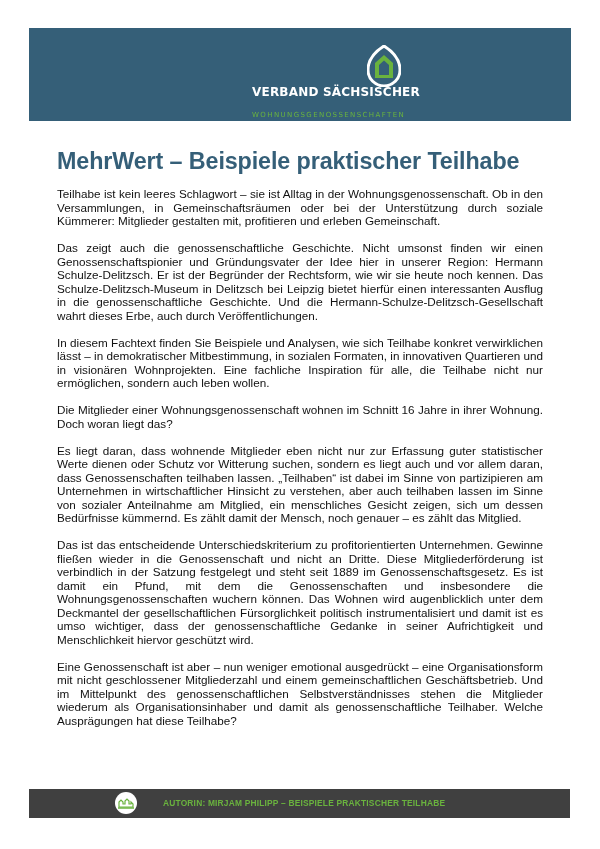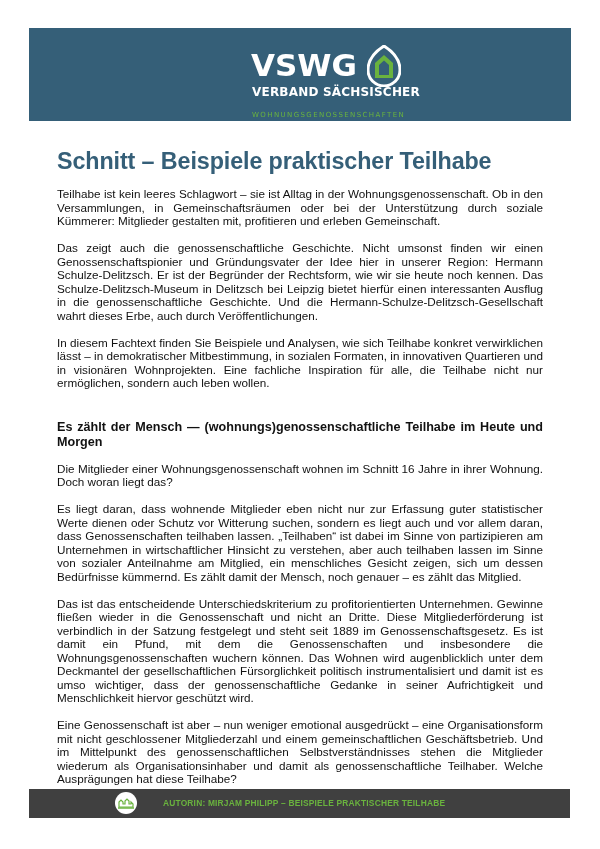--- a/index.html
+++ b/index.html
@@ -17,37 +17,35 @@
   h2 { font-size:12.6px; font-weight:bold; margin:30px 0 11px 0; line-height:15.5px; text-align:justify; }
   .footer-band { position:absolute; left:29px; top:789px; width:541px; height:29px; background:#404040; }
   .footer-icon { position:absolute; left:86px; top:3px; width:22px; height:22px; border-radius:50%; background:#fff; }
   .footer-text { position:absolute; left:134px; top:9px; font-size:8.4px; font-weight:bold; color:#6ab33e; white-space:nowrap; letter-spacing:0.2px; }
 </style>
 </head>
 <body>
 
 <div class="header-band">
   <div class="logo">
-    <div class="logo-word">VSWG</div>
     <svg class="logo-mark" viewBox="0 0 34 42">
       <path d="M17 1 C 28 8, 33 16, 33 25 A 16 16 0 0 1 1 25 C 1 16, 6 8, 17 1 Z" fill="none" stroke="#fff" stroke-width="3"></path>
       <path d="M8 18 L17 10 L26 18 L26 33 L8 33 Z" fill="#6ab33e"></path>
       <path d="M12 20 L17 15.5 L22 20 L22 30 L12 30 Z" fill="#355f78"></path>
     </svg>
     <div class="logo-line1">VERBAND SÄCHSISCHER</div>
     <div class="logo-line2">WOHNUNGSGENOSSENSCHAFTEN</div>
   </div>
 </div>
 
 <div class="content">
-  <div class="title">Schnitt – Beispiele praktischer Teilhabe</div>
+  <div class="title">MehrWert – Beispiele praktischer Teilhabe</div>
   <p>Teilhabe ist kein leeres Schlagwort – sie ist Alltag in der Wohnungsgenossenschaft. Ob in den Versammlungen, in Gemeinschaftsräumen oder bei der Unterstützung durch soziale Kümmerer: Mitglieder gestalten mit, profitieren und erleben Gemeinschaft.</p>
   <p>Das zeigt auch die genossenschaftliche Geschichte. Nicht umsonst finden wir einen Genossenschaftspionier und Gründungsvater der Idee hier in unserer Region: Hermann Schulze-Delitzsch. Er ist der Begründer der Rechtsform, wie wir sie heute noch kennen. Das Schulze-Delitzsch-Museum in Delitzsch bei Leipzig bietet hierfür einen interessanten Ausflug in die genossenschaftliche Geschichte. Und die Hermann-Schulze-Delitzsch-Gesellschaft wahrt dieses Erbe, auch durch Veröffentlichungen.</p>
   <p class="bold">In diesem Fachtext finden Sie Beispiele und Analysen, wie sich Teilhabe konkret verwirklichen lässt – in demokratischer Mitbestimmung, in sozialen Formaten, in innovativen Quartieren und in visionären Wohnprojekten. Eine fachliche Inspiration für alle, die Teilhabe nicht nur ermöglichen, sondern auch leben wollen.</p>
-  <h2>Es zählt der Mensch — (wohnungs)genossenschaftliche Teilhabe im Heute und Morgen</h2>
   <p>Die Mitglieder einer Wohnungsgenossenschaft wohnen im Schnitt 16 Jahre in ihrer Wohnung. Doch woran liegt das?</p>
   <p><span>Es liegt daran, dass wohnende Mitglieder eben nicht nur zur Erfassung guter statistischer Werte dienen oder Schutz vor Witterung suchen, sondern es liegt auch und vor allem daran, dass Genossenschaften teilhaben lassen. „Teilhaben“ ist dabei im Sinne von partizipieren am Unternehmen in wirtschaftlicher Hinsicht zu verstehen, aber auch teilhaben lassen im Sinne von sozialer Anteilnahme am Mitglied, ein menschliches Gesicht zeigen, sich um dessen Bedürfnisse kümmernd. </span><span class="bold">Es zählt damit der Mensch, noch genauer – es zählt das Mitglied</span><span>.</span></p>
   <p>Das ist das entscheidende Unterschiedskriterium zu profitorientierten Unternehmen. Gewinne fließen wieder in die Genossenschaft und nicht an Dritte. Diese Mitgliederförderung ist verbindlich in der Satzung festgelegt und steht seit 1889 im Genossenschaftsgesetz. Es ist damit ein Pfund, mit dem die Genossenschaften und insbesondere die Wohnungsgenossenschaften wuchern können. Das Wohnen wird augenblicklich unter dem Deckmantel der gesellschaftlichen Fürsorglichkeit politisch instrumentalisiert und damit ist es umso wichtiger, dass der genossenschaftliche Gedanke in seiner Aufrichtigkeit und Menschlichkeit hiervor geschützt wird.</p>
   <p>Eine Genossenschaft ist aber – nun weniger emotional ausgedrückt – eine Organisationsform mit nicht geschlossener Mitgliederzahl und einem gemeinschaftlichen Geschäftsbetrieb. Und im Mittelpunkt des genossenschaftlichen Selbstverständnisses stehen die Mitglieder wiederum als Organisationsinhaber und damit als genossenschaftliche Teilhaber. Welche Ausprägungen hat diese Teilhabe?</p>
 </div>
 
 <div class="footer-band">
   <div class="footer-icon">
     <svg width="22" height="22" viewBox="0 0 22 22">
       <path d="M4 15 L4 10 L6 8 L8 10 L8 12 L10 12 L10 9 L12 7 L14 9 L14 12 L16 12 L16 10 L18 12 L18 15 Z" fill="none" stroke="#6ab33e" stroke-width="1.2"></path>

